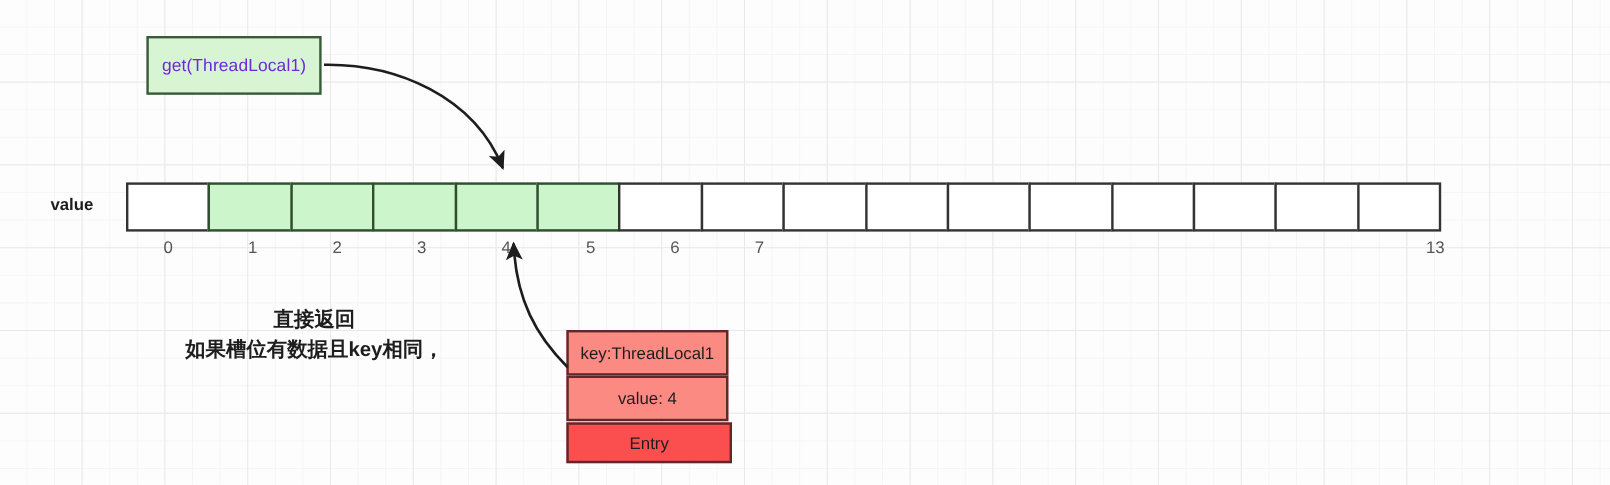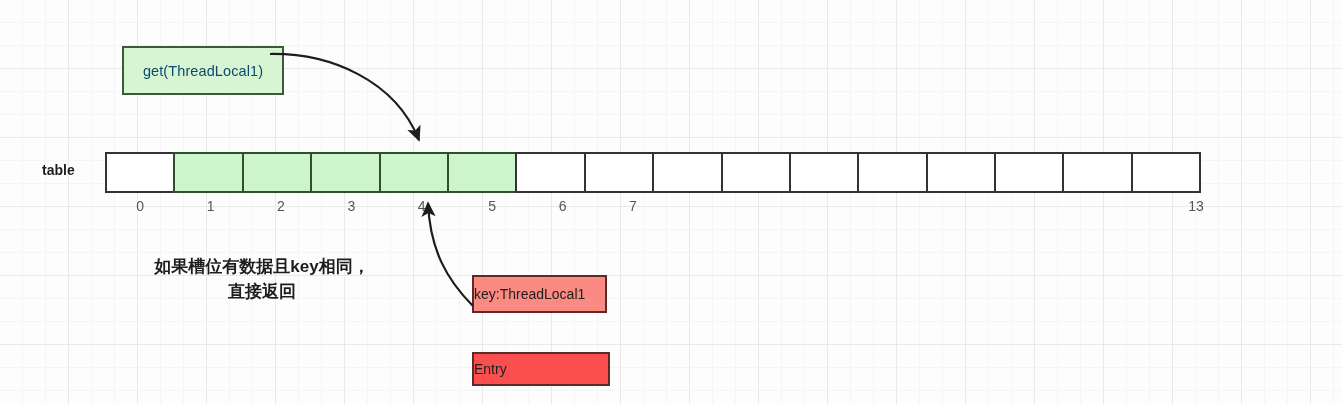--- a/index.html
+++ b/index.html
@@ -29,32 +29,31 @@
       23px 23px,
       23px 23px;
     background-position: -1px -1px, -1px -1px, -1px -1px, -1px -1px;
   }
 
   
   .call-box {
     position: absolute;
     left: 122px;
     top: 30px;
-    width: 162px;
+    width: 146px;
     height: 49px;
     background: #d7f5d3;
     border: 2px solid #3a5a3a;
     box-sizing: border-box;
     display: flex;
     align-items: center;
     justify-content: center;
     font-size: 14.5px;
-    color: #0c4a6e;
+    color: #6d28d9;
     letter-spacing: .1px;
-    margin-top: 16px;
   }
 
   
   .table-label {
     position: absolute;
     left: 42px;
     top: 162px;
     font-size: 14px;
     font-weight: bold;
     color: #1d1d1d;
@@ -105,21 +104,21 @@
     line-height: 1.45;
   }
 
   
   .entry-key, .entry-value, .entry-label {
     position: absolute;
     box-sizing: border-box;
     border: 2px solid #5b2b2b;
     display: flex;
     align-items: center;
-    justify-content: flex-start;
+    justify-content: center;
     font-size: 14px;
     color: #1d1d1d;
   }
   .entry-key {
     left: 472px;
     top: 275px;
     width: 135px;
     height: 38px;
     background: #fb8a83;
   }
@@ -150,21 +149,21 @@
 </style>
 </head>
 <body>
 
 <div id="canvas">
 
   <div class="call-box">
     <span>get(ThreadLocal1)</span>
   </div>
 
-  <div class="table-label">table</div>
+  <div class="table-label">value</div>
 
   <div class="table-row" id="table-row">
       <div class="cell"></div>
       <div class="cell filled"></div>
       <div class="cell filled"></div>
       <div class="cell filled"></div>
       <div class="cell filled"></div>
       <div class="cell filled"></div>
       <div class="cell"></div>
       <div class="cell"></div>
@@ -191,26 +190,29 @@
       <div class="index-label"></div>
       <div class="index-label"></div>
       <div class="index-label"></div>
       <div class="index-label"></div>
       <div class="index-label"></div>
       <div class="index-label"></div>
       <div class="index-label">13</div>
     </div>
 
   <div class="note">
+    <div>直接返回</div>
     <div>如果槽位有数据且key相同，</div>
-    <div>直接返回</div>
   </div>
 
   <div class="entry-key">
     <span>key:ThreadLocal1</span>
+  </div>
+  <div class="entry-value">
+    <span>value: 4</span>
   </div>
   <div class="entry-label">
     <span>Entry</span>
   </div>
 
   <svg id="arrows" viewBox="0 0 1342 404">
     <defs>
       <marker id="head" markerWidth="9" markerHeight="9" refX="6.2" refY="3.2" orient="auto" markerUnits="strokeWidth">
         <path d="M0,0 L7,3.2 L0,6.4 L1.6,3.2 Z" fill="#1d1d1d"></path>
       </marker>

